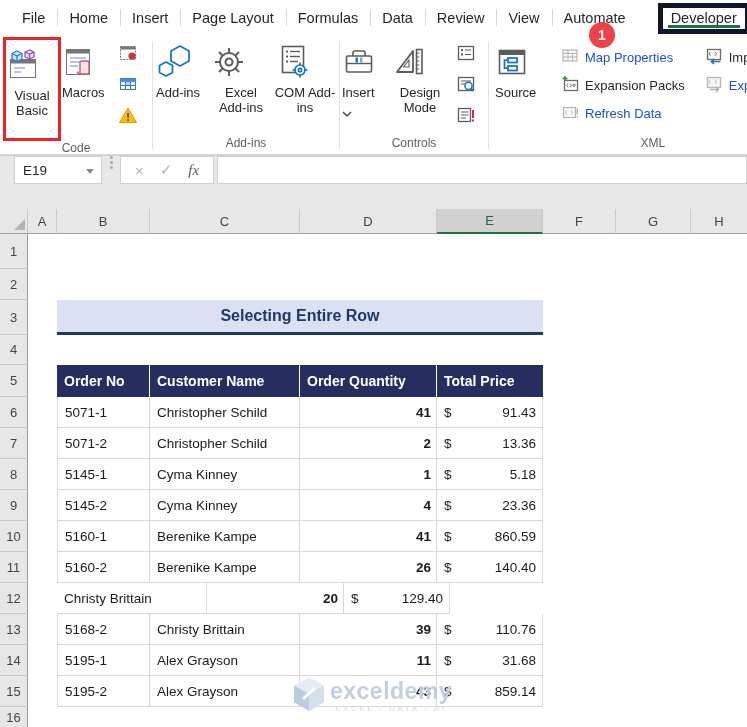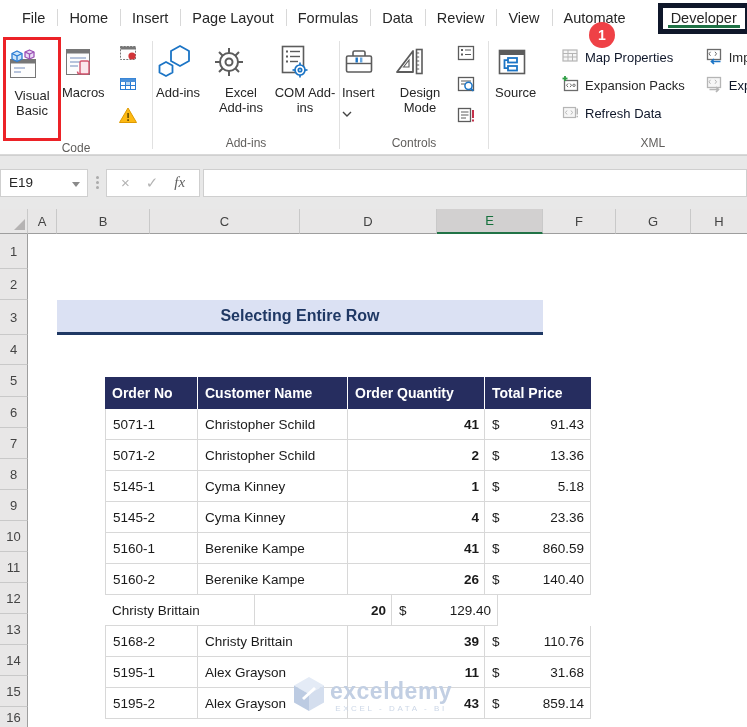--- a/index.html
+++ b/index.html
@@ -25,25 +25,25 @@
 
   .bigbtn { display:flex; flex-direction:column; align-items:flex-start; padding-top:5px; height:98px; cursor:default; }
   .bigbtn .icn { height:40px; display:flex; align-items:center; justify-content:center; }
   .bigbtn .lbl { font-size:13px; color:#262626; text-align:center; line-height:15px; margin-top:3px; }
   .redbox { border:3px solid #ec2227; margin:0 1px; }
   .smallcol { display:flex; flex-direction:column; gap:5px; padding:5px 2px 0 3px; }
   .smallbtn { width:26px; height:26px; display:flex; align-items:center; justify-content:center; cursor:default; }
 
   .xmlcol { display:flex; flex-direction:column; gap:8px; padding-top:10px; margin-left:10px; flex-shrink:0; }
   .xmlrow { display:flex; align-items:center; gap:6px; height:20px; font-size:13px; color:#262626; white-space:nowrap; cursor:default; }
-  .xmlrow.disabled { color:#0f172a;text-align:right; }
+  .xmlrow.disabled { color:#1d4ed8;text-align:right; }
   .xmlcol2 { margin-left:20px; min-width:110px; }
 
   
-  .fstrip { height:54px; background:#e8e8e8; border-top:1px solid #d0d0d0; display:flex; align-items:center; padding-left:0; }
+  .fstrip { height:54px; background:#e8e8e8; border-top:1px solid #d0d0d0; display:flex; padding-left:14px; }
   .namebox { position:relative; width:88px; height:28px; background:#fff; border:1px solid #cfcfcf; display:flex; align-items:center; padding-left:8px; font-size:13.5px; color:#262626; }
   .namebox .dd { position:absolute; right:7px; top:12px; width:0; height:0; border-left:4px solid transparent; border-right:4px solid transparent; border-top:5px solid #8a8a8a; }
   .fdots { width:14px; margin:0 2px; display:flex; flex-direction:column; align-items:center; gap:2px; }
   .fdots i { width:3px; height:3px; border-radius:50%; background:#ababab; }
   .fbtns { height:28px; background:#fff; border:1px solid #cfcfcf; display:flex; align-items:center; gap:16px; padding:0 14px; }
   .fbtn-x, .fbtn-check { color:#b3b3b3; font-size:15px; }
   .fbtn-fx { font-family:"Liberation Serif", serif; font-style:italic; font-size:15px; color:#5f5f5f; }
   .finput { flex:1; height:28px; background:#fff; border:1px solid #cfcfcf; margin-left:3px; }
 
   
@@ -53,21 +53,21 @@
   .colhdr.corner { position:relative; }
   .colhdr.sel { background:#d2d0d0; color:#15703b; border-bottom:2px solid #217346; }
   .tri { position:absolute; right:2px; bottom:3px; width:0; height:0; border-style:solid; border-width:0 0 11px 11px; border-color:transparent transparent #b5b3b3 transparent; }
   .rowhdrs { position:absolute; left:0; top:25px; width:28px; display:flex; flex-direction:column; }
   .rowhdr { width:28px; background:#e8e7e7; border-right:1px solid #9e9e9e; border-bottom:1px solid #c9c9c9; color:#444; font-size:13px; display:flex; align-items:center; justify-content:center; cursor:default; }
 
   .title-cell { position:absolute; left:57px; width:486px; height:35px; background:#dbe1f3; border-bottom:3px solid #1f3864; color:#1f3864; font-weight:bold; font-size:16px; display:flex; align-items:center; justify-content:center; cursor:default; }
   .title-row1 { top:25px; }
   .title-row3 { top:91px; }
 
-  .datatable { position:absolute; left:57px; top:168px; width:486px;margin-left:48px; }
+  .datatable { position:absolute; left:57px; top:156px; width:486px; }
   .thead { display:flex; height:32px; background:#262d5f; }
   .th { color:#fff; font-weight:bold; font-size:14px; display:flex; align-items:center; padding-left:7px; border-right:1px solid #fff; cursor:default; }
   .th:last-child { border-right:none; }
   .trow { display:flex; height:31px; background:#fff; }
   .td { border-right:1px solid #d8d8d8; border-bottom:1px solid #d8d8d8; display:flex; align-items:center; font-size:13.5px; color:#1a1a1a; cursor:default; }
   .td.c0 { width:93px; padding-left:7px; border-left:1px solid #d8d8d8; }
   .td.c1 { width:150px; padding-left:7px; }
   .td.c2 { width:137px; justify-content:flex-end; padding-right:5px;font-weight:bold; }
   .td.c3 { width:106px; justify-content:space-between; padding:0 6px 0 7px; }
   .w0 { width:93px; } .w1 { width:150px; } .w2 { width:137px; } .w3 { width:106px; }

